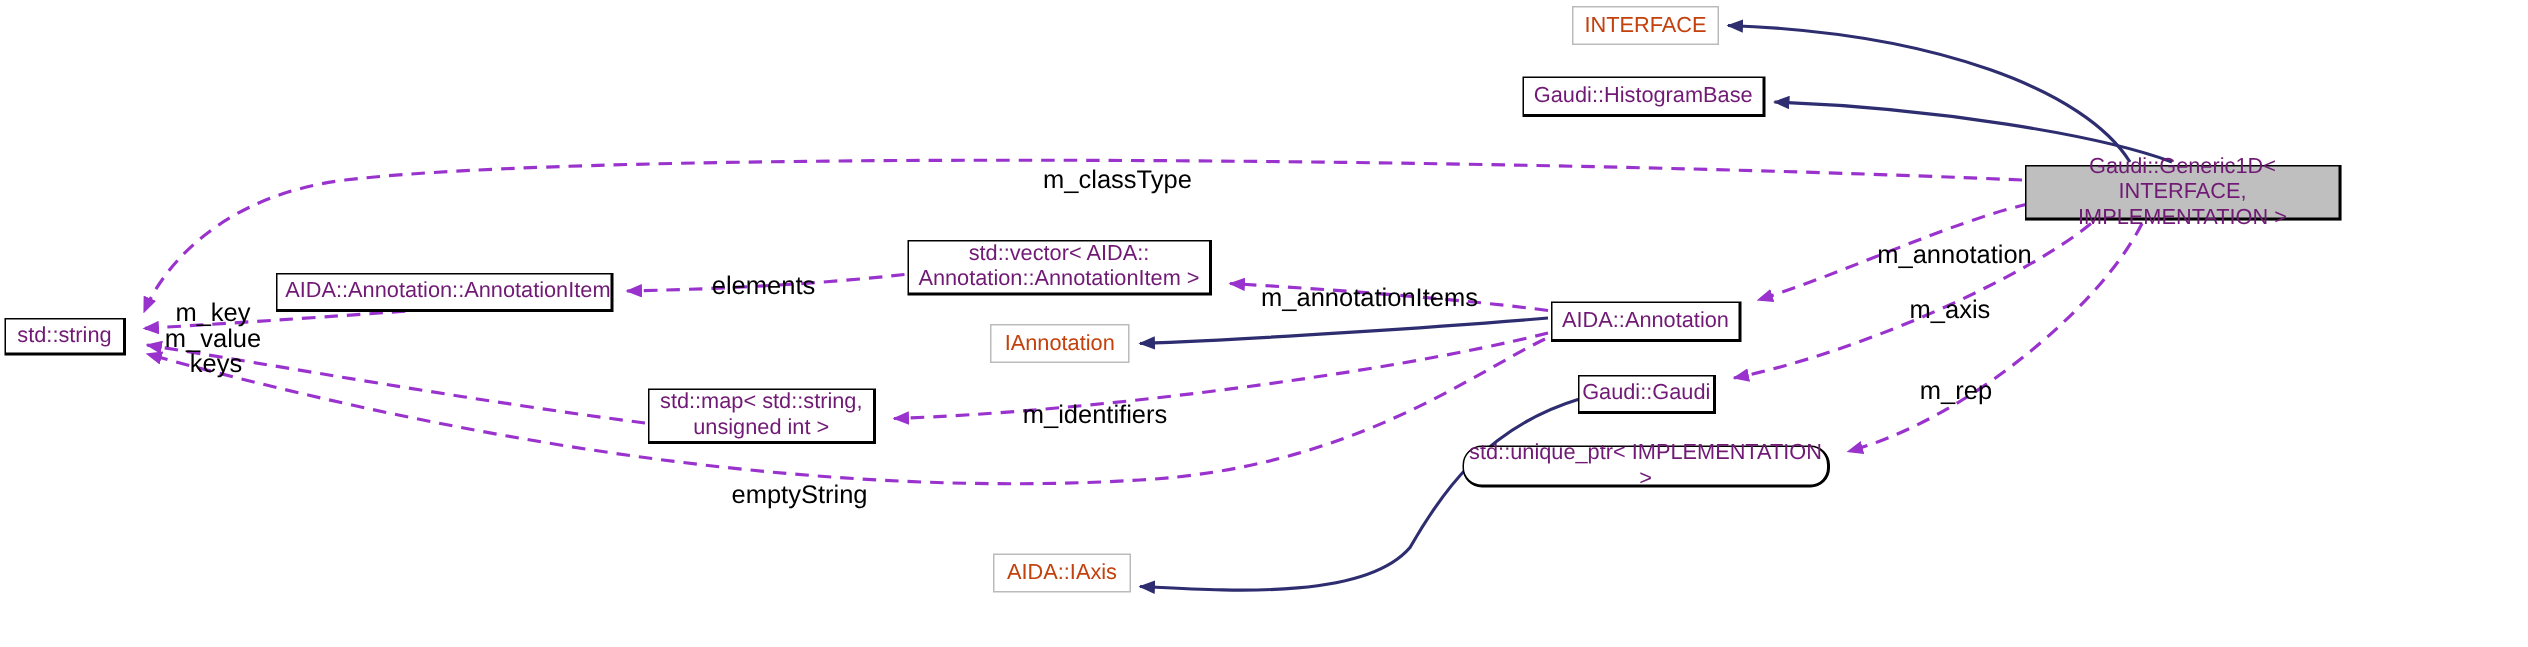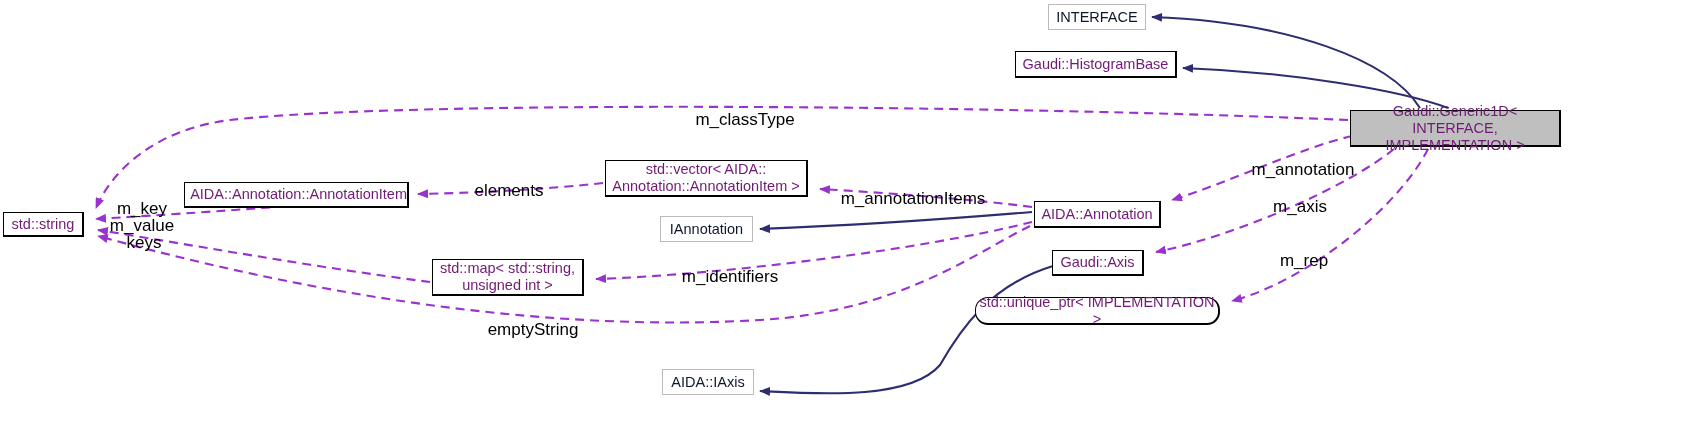--- a/index.html
+++ b/index.html
@@ -38,21 +38,21 @@
     color: #701a75;
     font-size: 14.5px;
     line-height: 17px;
     white-space: pre-line;
     z-index: 3;
   }
   .node.dim {
     border: 1px solid #bbbbbb;
     border-right-width: 1px;
     border-bottom-width: 1px;
-    color: #0f172a;
+    color: #c2410c;
   }
   .node.focus {
     background: #bfbfbf;
     border: 1px solid #000000;
     border-right-width: 2px;
     border-bottom-width: 2px;
   }
   .edge-label {
     position: absolute;
     font-size: 17px;
@@ -128,21 +128,21 @@
 
   <div class="node dim" style="left:660px; top:216px; width:93px; height:26px;">
     <span>IAnnotation</span>
   </div>
 
   <div class="node" style="left:1034px; top:201px; width:127px; height:27px;">
     <span>AIDA::Annotation</span>
   </div>
 
   <div class="node" style="left:1052px; top:250px; width:92px; height:26px;">
-    <span>Gaudi::Axis</span>
+    <span>Gaudi::Gaudi</span>
   </div>
 
   <div class="node" style="left:432px; top:259px; width:152px; height:37px;">
     <span>std::map&lt; std::string,
 unsigned int &gt;</span>
   </div>
 
   <div class="node" style="left:975px; top:297px; width:245px; height:28px;border-radius:13px;">
     <span>std::unique_ptr&lt; IMPLEMENTATION &gt;</span>
   </div>

